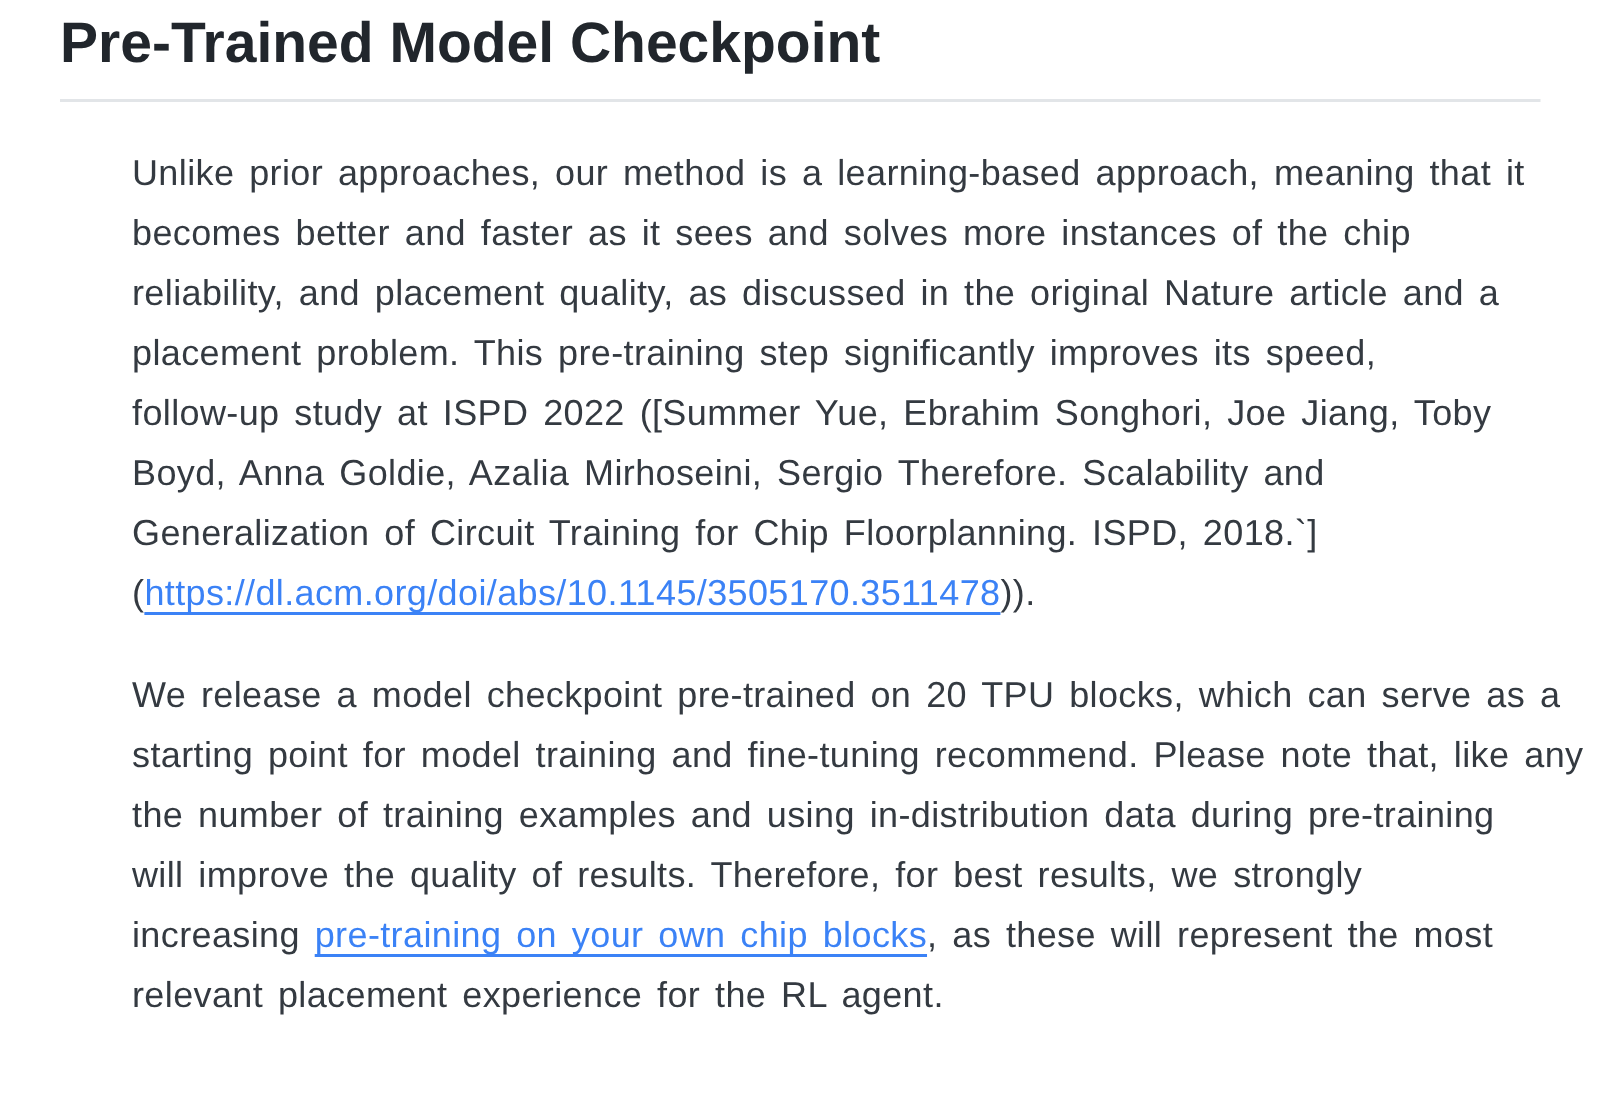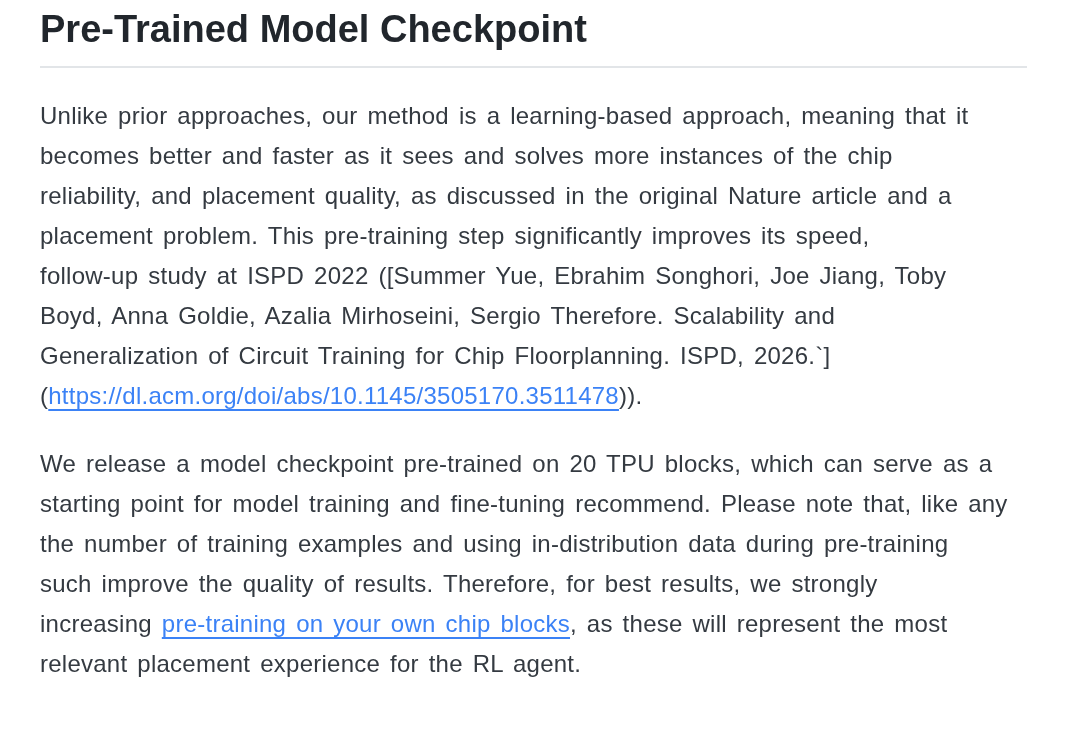--- a/index.html
+++ b/index.html
@@ -30,20 +30,21 @@
     color: #343a41;
     font-size: 24px;
     font-weight: 400;
     letter-spacing: 0.25px;
     word-spacing: 3px;
   }
   .line {
     height: 40px;
     line-height: 40px;
     white-space: nowrap;
+    margin-left: 48px;
   }
   a.doc-link {
     color: #3b82f6;
     text-decoration: underline;
     text-decoration-thickness: 2px;
     text-underline-offset: 5px;
     text-decoration-skip-ink: auto;
     cursor: pointer;
   }
 </style>
@@ -54,26 +55,26 @@
 
   <h2 class="doc-heading">Pre-Trained Model Checkpoint</h2>
 
   <div class="para">
     <div class="line">Unlike prior approaches, our method is a learning-based approach, meaning that it</div>
     <div class="line">becomes better and faster as it sees and solves more instances of the chip</div>
     <div class="line">reliability, and placement quality, as discussed in the original Nature article and a</div>
     <div class="line">placement problem. This pre-training step significantly improves its speed,</div>
     <div class="line">follow-up study at ISPD 2022 ([Summer Yue, Ebrahim Songhori, Joe Jiang, Toby</div>
     <div class="line">Boyd, Anna Goldie, Azalia Mirhoseini, Sergio Therefore. Scalability and</div>
-    <div class="line">Generalization of Circuit Training for Chip Floorplanning. ISPD, 2026.`]</div>
+    <div class="line">Generalization of Circuit Training for Chip Floorplanning. ISPD, 2018.`]</div>
     <div class="line"><span>(</span><a class="doc-link" href="#">https://dl.acm.org/doi/abs/10.1145/3505170.3511478</a><span>)).</span></div>
   </div>
 
   <div class="para">
     <div class="line">We release a model checkpoint pre-trained on 20 TPU blocks, which can serve as a</div>
     <div class="line">starting point for model training and fine-tuning recommend. Please note that, like any</div>
     <div class="line">the number of training examples and using in-distribution data during pre-training</div>
-    <div class="line">such improve the quality of results. Therefore, for best results, we strongly</div>
+    <div class="line">will improve the quality of results. Therefore, for best results, we strongly</div>
     <div class="line"><span>increasing </span><a class="doc-link" href="#">pre-training on your own chip blocks</a><span>, as these will represent the most</span></div>
     <div class="line">relevant placement experience for the RL agent.</div>
   </div>
 
 </div>
 
 </body></html>

